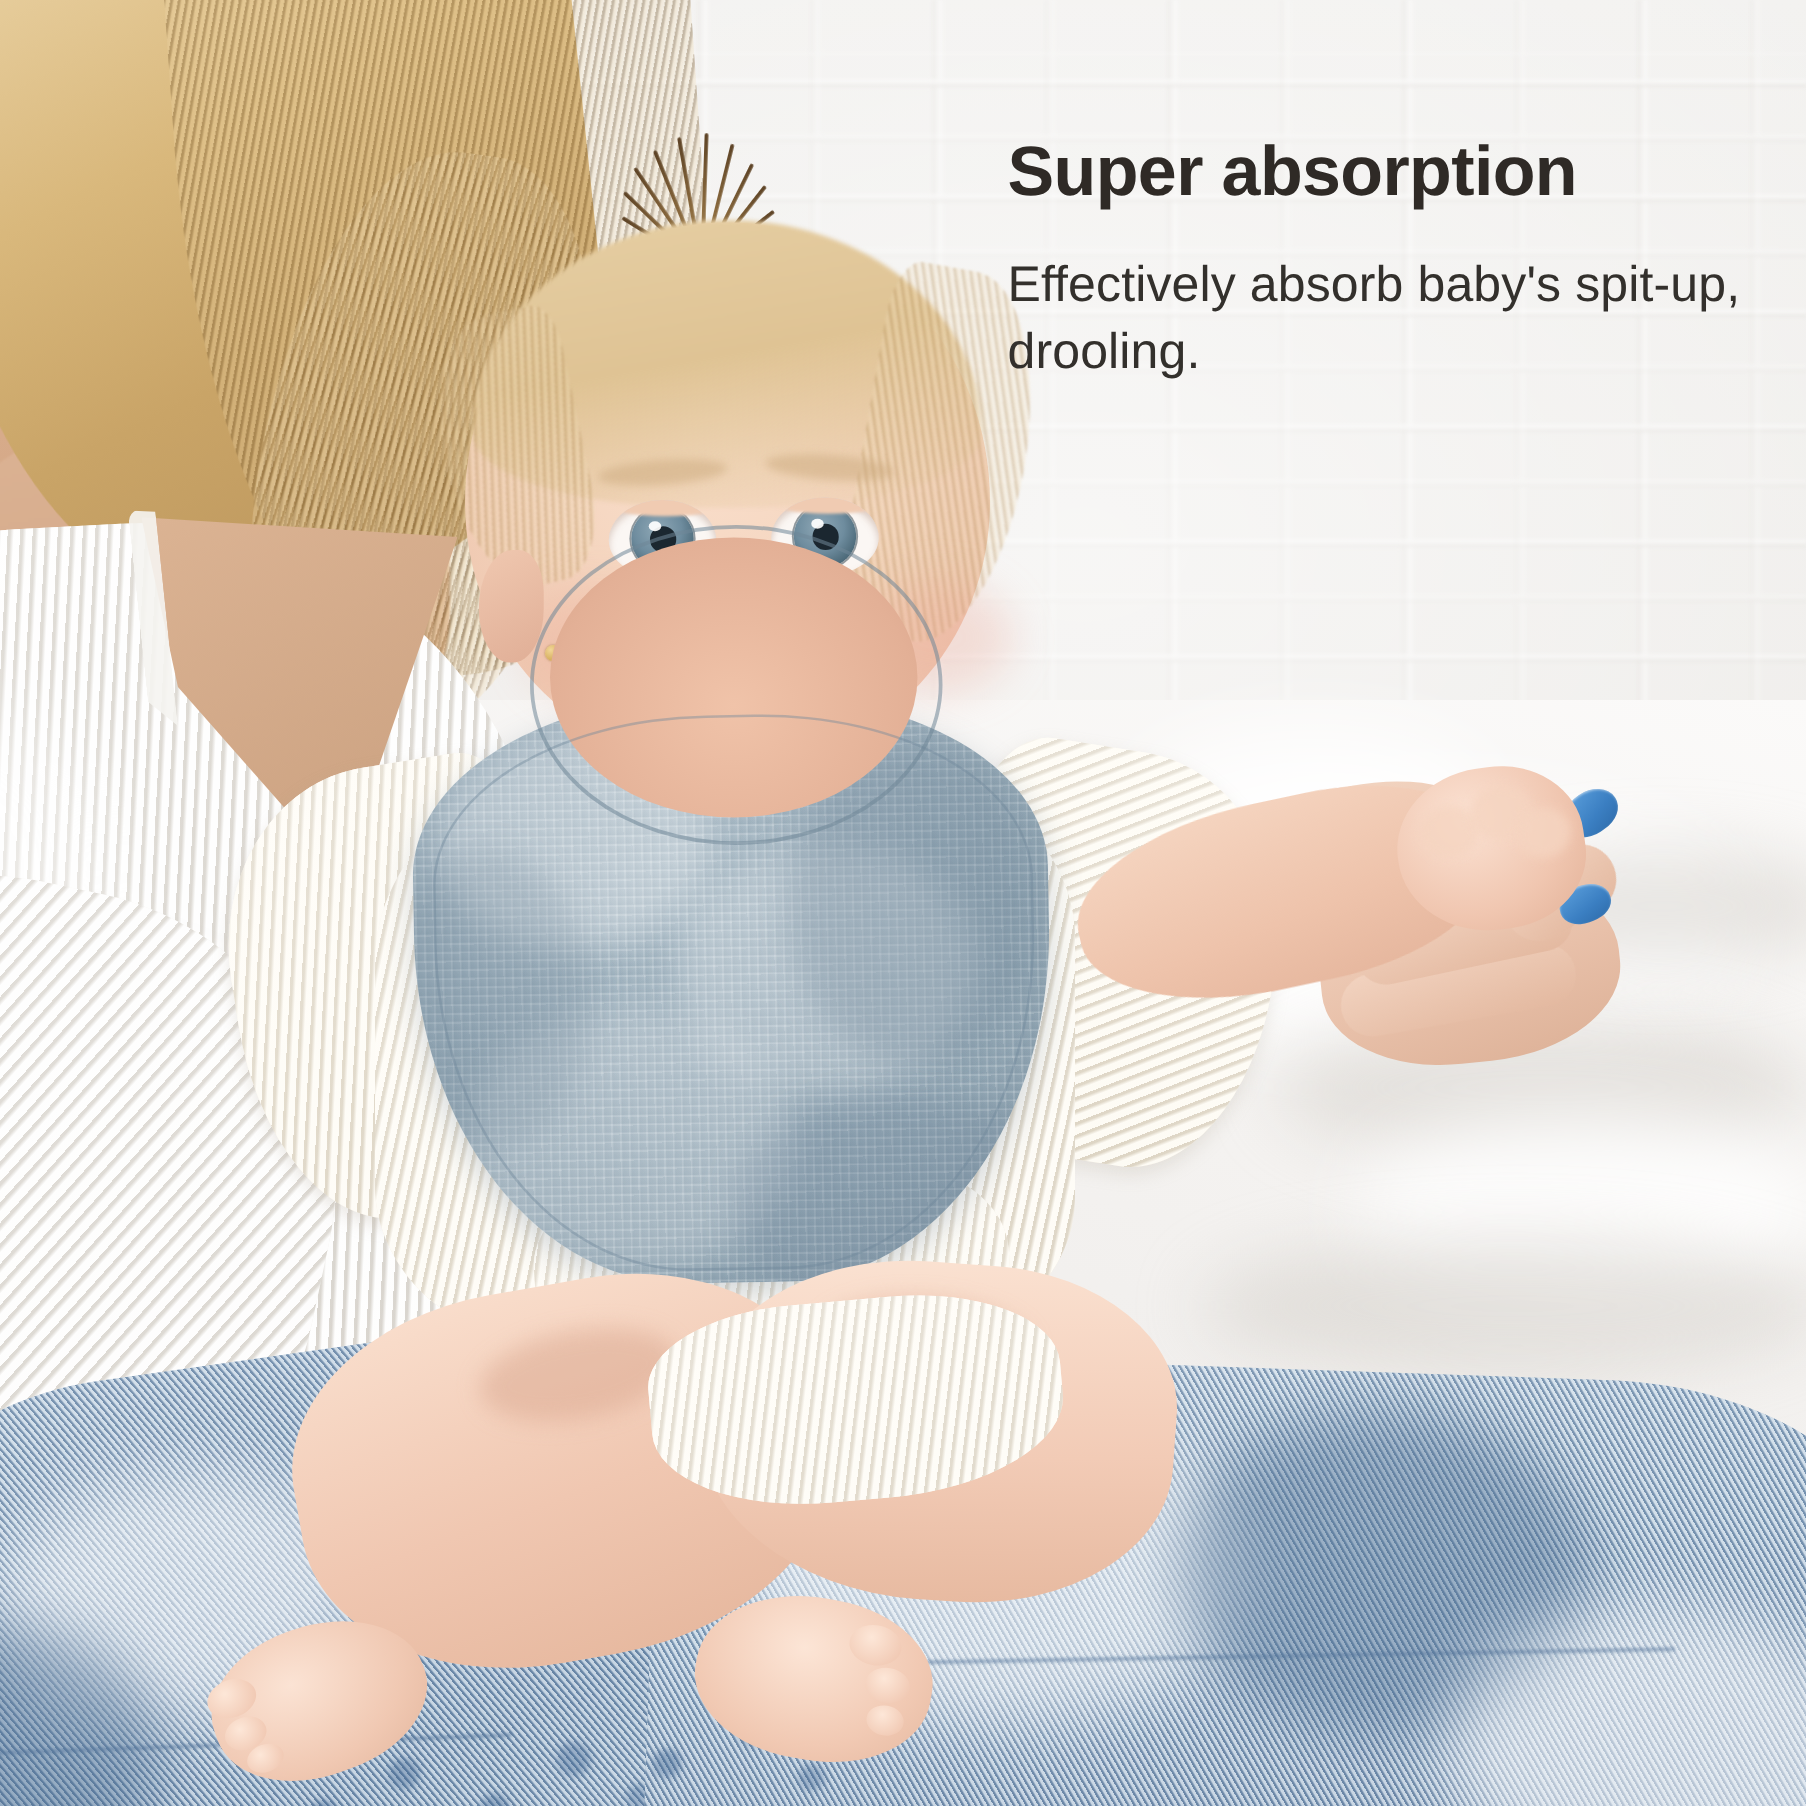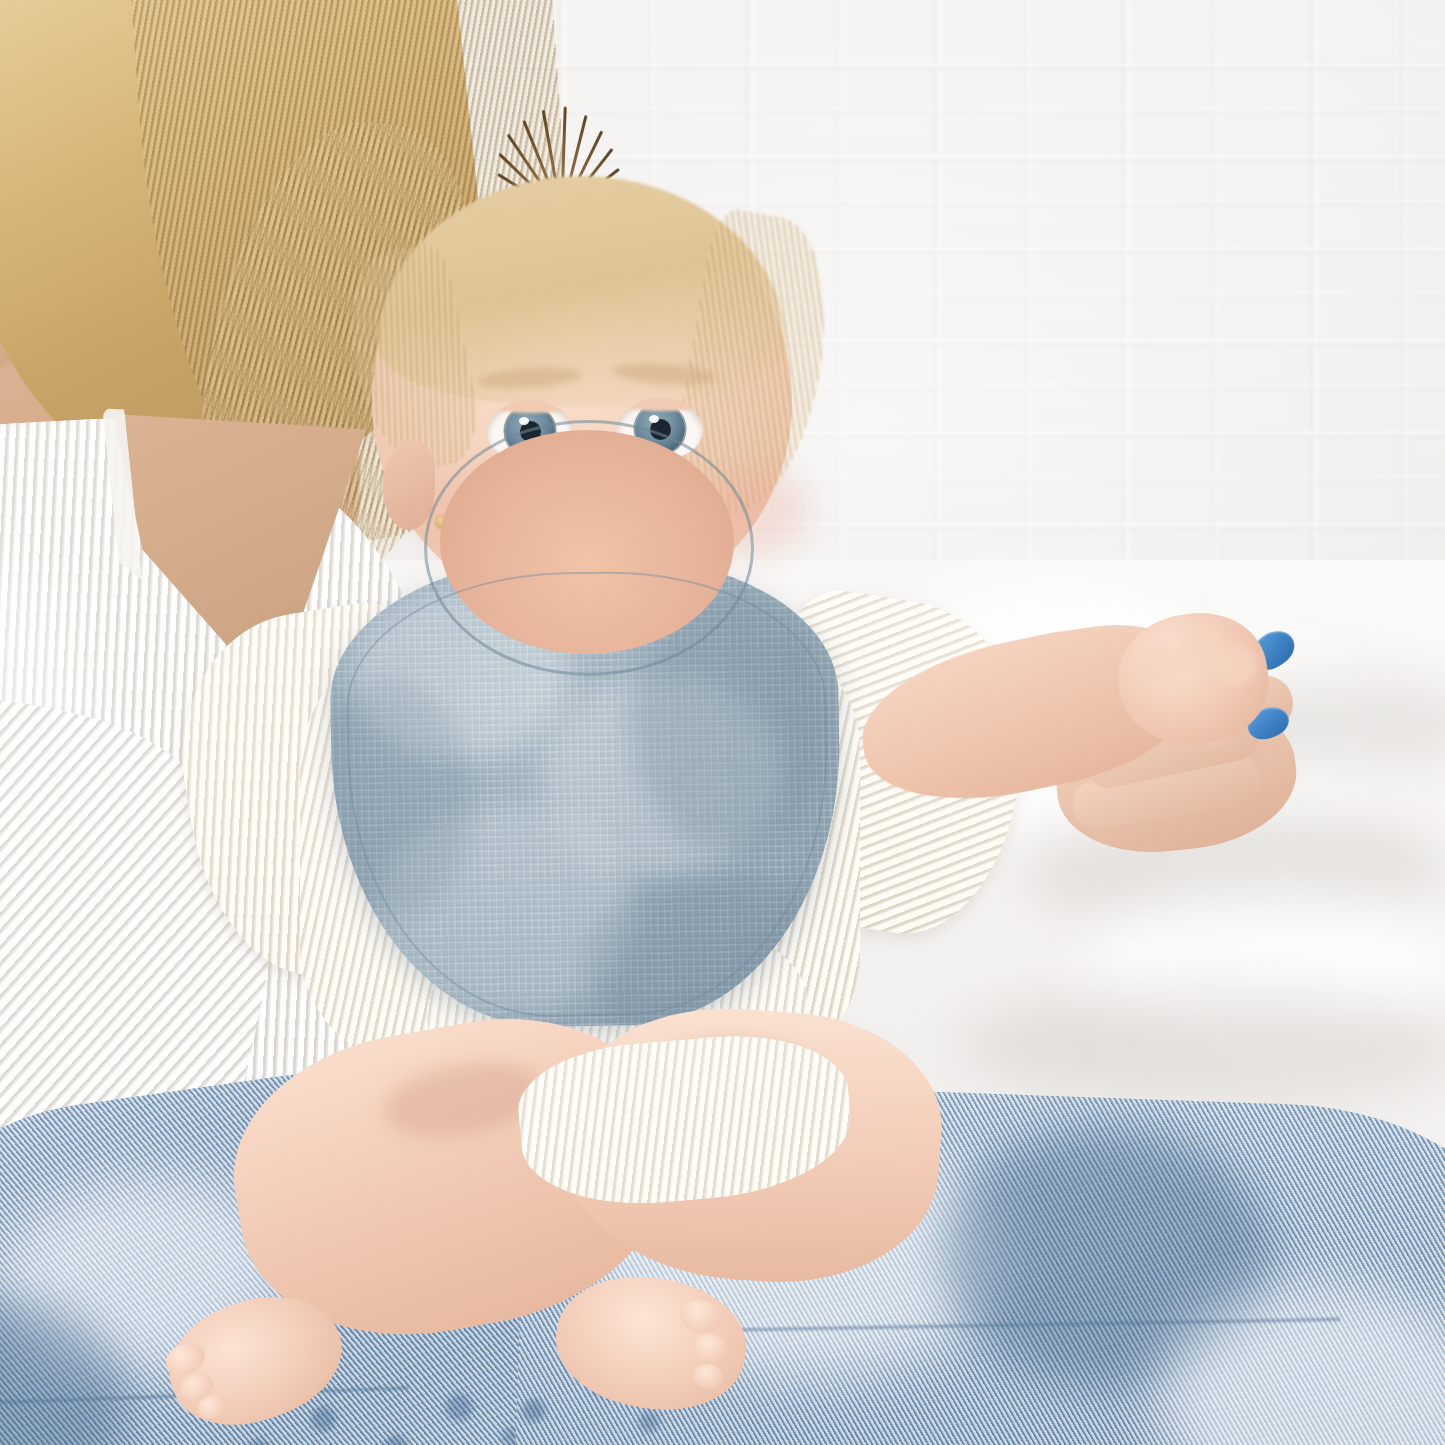--- a/index.html
+++ b/index.html
@@ -925,14 +925,18 @@
       <div class="toes" style="left:6px;  top:52px; width:34px; height:26px;"></div>
       <div class="toes" style="left:16px; top:78px; width:30px; height:22px;"></div>
     </div>
     <div class="foot-right">
       <div class="toes" style="left:118px; top:14px; width:42px; height:32px;"></div>
       <div class="toes" style="left:136px; top:46px; width:36px; height:28px;"></div>
       <div class="toes" style="left:142px; top:76px; width:30px; height:24px;"></div>
     </div>
   </div>
 
+  <div class="copy">
+    <h1 class="headline">Super absorption</h1>
+    <p class="subcopy">Effectively absorb baby's spit-up, drooling.</p>
+  </div>
 
 </div>
 
 </body></html>

